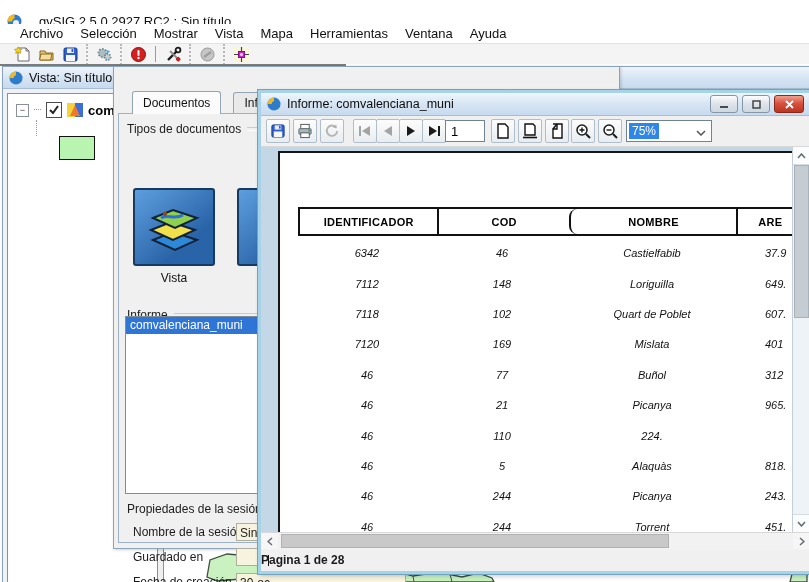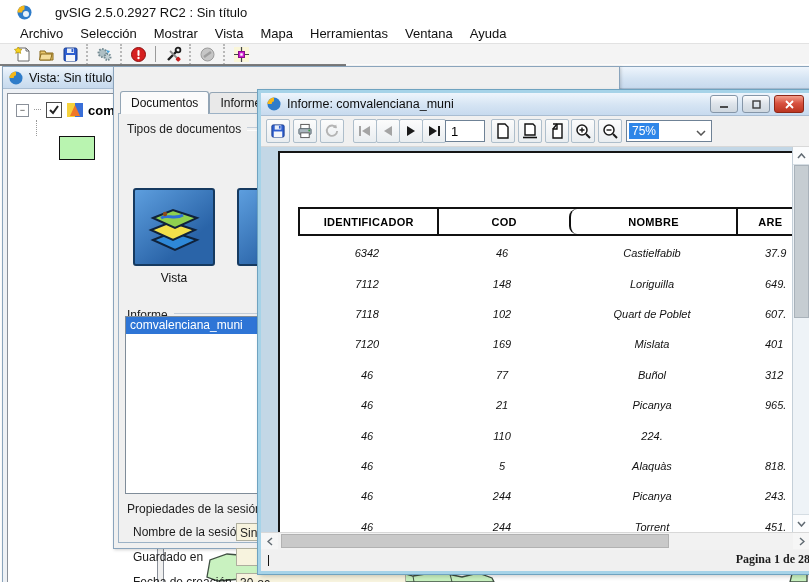--- a/index.html
+++ b/index.html
@@ -1,22 +1,22 @@
 <!DOCTYPE html>
 <html><head>
 <meta charset="utf-8">
 <style>
   html,body{margin:0;padding:0;}
   body{width:809px;height:582px;overflow:hidden;background:#fff;
        font-family:"Liberation Sans",sans-serif;-webkit-font-smoothing:antialiased;}
   #canvas{position:relative;width:809px;height:582px;background:#fff;}
 
   
-  .main-titlebar{position:absolute;left:0;top:0;width:809px;height:24px;background:#ffffff;
-    display:flex;align-items:center;gap:23px;padding-left:17px;box-sizing:border-box;font-size:13px;color:#111;}
+  .main-titlebar{position:absolute;left:0;top:9px;width:809px;height:24px;background:#ffffff;
+    display:flex;align-items:center;gap:17px;padding-left:7px;box-sizing:border-box;font-size:13px;color:#111;}
   .menubar{position:absolute;left:0;top:24px;width:809px;height:19px;background:#ffffff;
     display:flex;align-items:center;gap:17px;padding-left:20px;box-sizing:border-box;}
   .menu-item{font-size:13px;color:#101010;cursor:default;}
   .toolbar{position:absolute;left:0;top:43px;width:809px;height:21px;background:#f4f4f4;
     display:flex;align-items:center;box-sizing:border-box;border-top:1px solid #e2e2e2;}
   .tb-group{display:flex;align-items:center;gap:4px;padding:0 6px;height:21px;
     border-left:2px dotted #b8b8b8;}
   .tb-group:first-child{border-left:none;margin-left:6px;}
   .tb-btn{width:20px;height:19px;display:flex;align-items:center;justify-content:center;}
   .tb-sep{width:1px;height:16px;background:#9a9a9a;margin:0 3px;}
@@ -45,21 +45,21 @@
   .cbx svg{position:absolute;left:1px;top:1px;}
   .layer-label{font-size:13px;font-weight:bold;color:#000;white-space:nowrap;}
   .dots-v{position:absolute;left:28px;top:26px;width:1px;height:16px;border-left:1px dotted #9a9a9a;}
   .swatch{position:absolute;left:51px;top:42px;width:34px;height:22px;border:1.5px solid #111;}
 
   
   #gestor{left:113px;top:66px;width:505px;height:481px;z-index:3;}
   #gestor .wbtns{display:flex;gap:6px;margin-right:14px;}
   .tabs{position:absolute;left:6px;top:26px;height:21px;display:flex;align-items:flex-end;}
   .tab{font-size:12px;color:#111;padding:3px 10px 4px;border:1px solid #93a5b5;border-bottom:none;
-    background:#e9e9e9;border-radius:3px 3px 0 0;}
+    background:#e9e9e9;border-radius:3px 3px 0 0;margin-left:12px;}
   .tab.active{background:#fbfbfb;padding-top:4px;position:relative;z-index:2;}
   .gcontent{position:absolute;left:4px;top:46px;right:4px;bottom:5px;background:#f0f0f0;
     border:1px solid #9cb2c6;}
   .grp{display:flex;align-items:center;gap:6px;margin:8px 8px 4px 8px;}
   .grp-label{font-size:12px;color:#202020;white-space:nowrap;}
   .grp-line{flex:1 1 auto;height:2px;border-top:1px solid #c3cdd8;border-bottom:1px solid #fdfdfd;}
   .doctypes{position:absolute;left:14px;top:74px;display:flex;gap:22px;}
   .doctype{display:flex;flex-direction:column;align-items:center;gap:5px;}
   .doctype-btn{width:78px;height:74px;border:2px solid #163a60;border-radius:3px;
     background:linear-gradient(140deg,#5d9ede,#2a64a8 70%);display:flex;align-items:center;justify-content:center;}
@@ -103,21 +103,21 @@
   .td:nth-child(4){width:95px;text-align:left;padding-left:29px;}
   .vscroll{position:absolute;right:0;top:0;bottom:0;width:17px;background:#eef3f7;border-left:1px solid #c4cfd8;z-index:6;}
   .vs-btn{position:absolute;left:0;width:17px;height:17px;background:#fbfcfd;display:flex;align-items:center;justify-content:center;}
   .vs-up{top:0;border-bottom:1px solid #d5dde3;}
   .vs-down{bottom:0;border-top:1px solid #d5dde3;}
   .vs-thumb{position:absolute;left:1px;top:18px;width:15px;height:153px;background:#c6cdd2;border:1px solid #a9b2ba;box-sizing:border-box;}
   .hscroll{position:relative;height:17px;background:#f2f2f2;border-top:1px solid #d8d8d8;}
   .hs-btn{position:absolute;top:0;width:17px;height:16px;display:flex;align-items:center;justify-content:center;background:#f6f6f6;}
   .hs-left{left:0;} .hs-right{right:0;}
   .hs-thumb{position:absolute;left:20px;top:1px;width:388px;height:14px;background:#c9c9c9;border:1px solid #b2b2b2;box-sizing:border-box;}
-  .rstatus{position:relative;height:19px;background:#f0f0f0;display:flex;align-items:center;justify-content:flex-end;font-family:Liberation Serif, serif;}
+  .rstatus{position:relative;height:19px;background:#f0f0f0;display:flex;align-items:center;justify-content:flex-start;}
   .rstatus .stext{font-size:12px;font-weight:bold;color:#1c1c1c;}
   .caret{position:absolute;left:7px;bottom:3px;width:1px;height:11px;background:#111;}
 
   .map-strip{position:absolute;left:0;top:540px;z-index:2;}
 </style>
 </head>
 <body>
 
 <div id="canvas">
 

